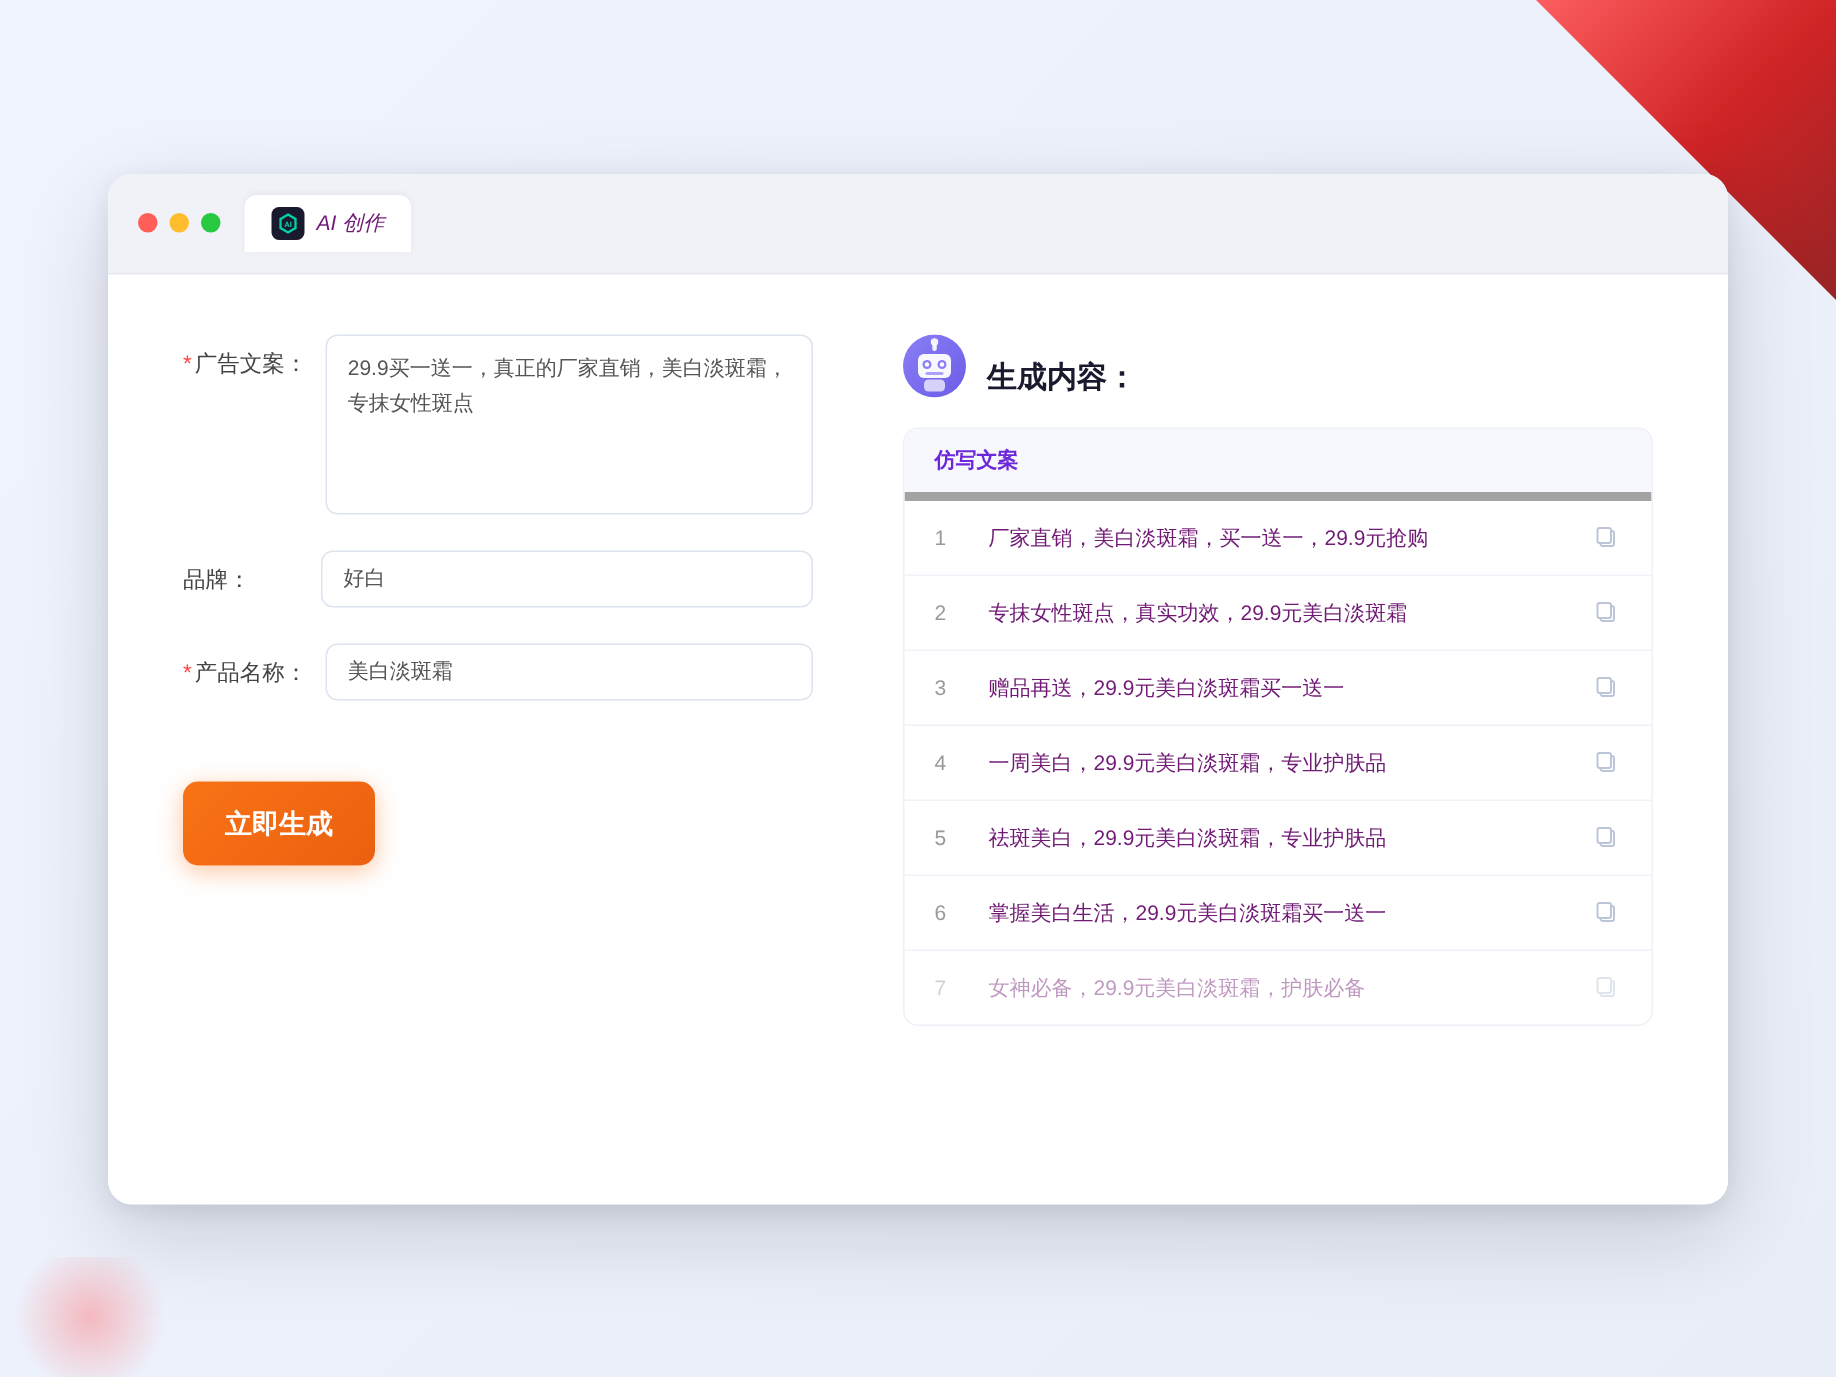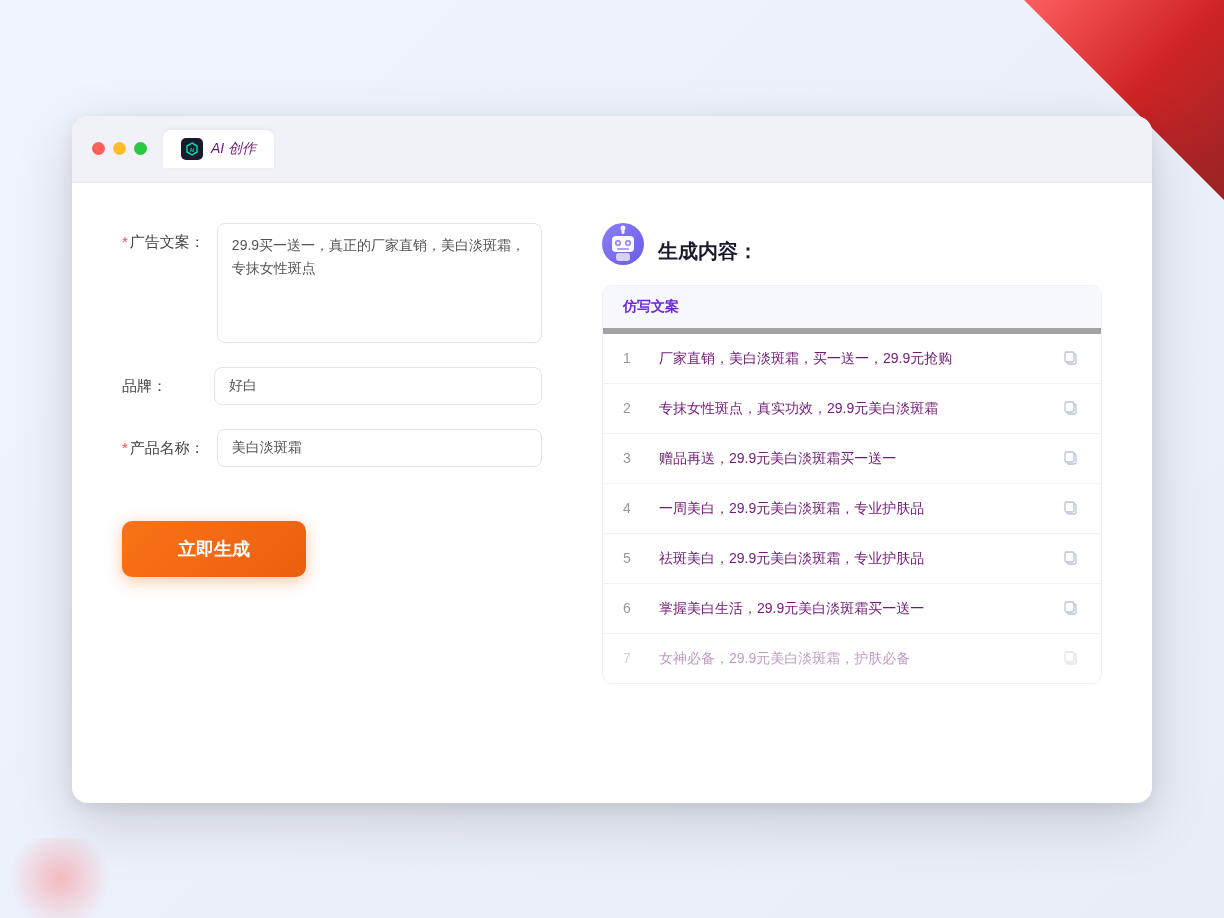--- a/index.html
+++ b/index.html
@@ -136,21 +136,21 @@
       height: 120px;
       resize: none;
       line-height: 1.7;
     }
     .generate-btn {
       margin-top: 30px;
       background: linear-gradient(135deg, #f97316 0%, #ea6010 100%);
       color: white;
       border: none;
       border-radius: 10px;
-      padding: 16px 56px;
+      padding: 16px 28px;
       font-size: 18px;
       font-weight: 600;
       cursor: pointer;
       font-family: inherit;
       box-shadow: 0 4px 16px rgba(249,115,22,0.4);
     }
     
     .right-panel {
       flex: 1;
     }

